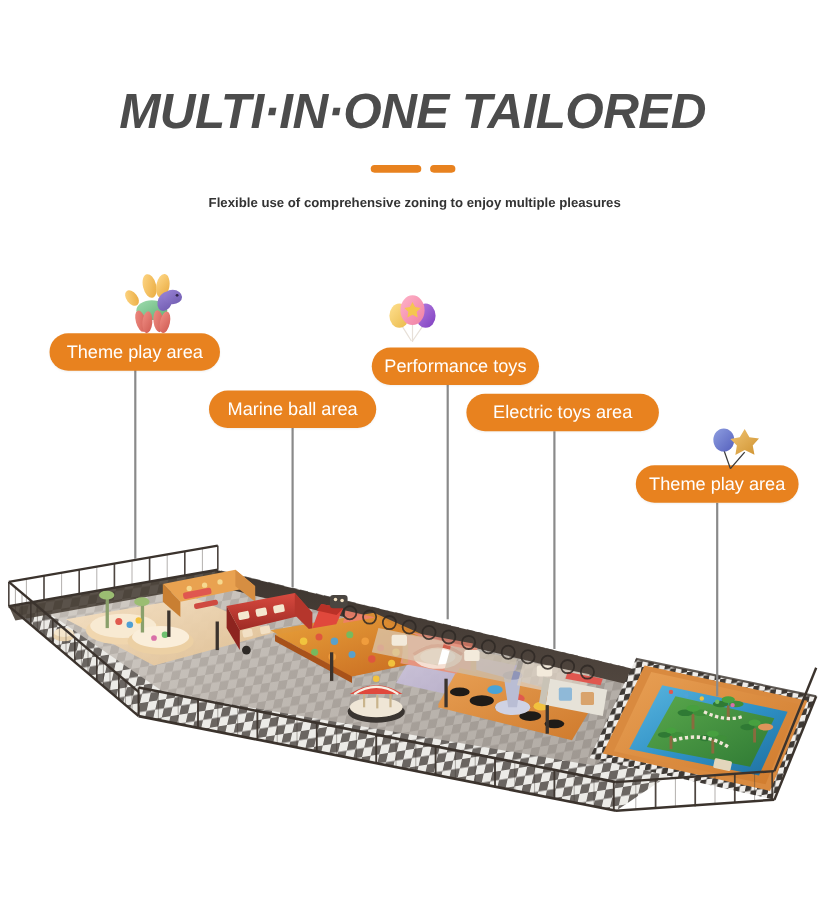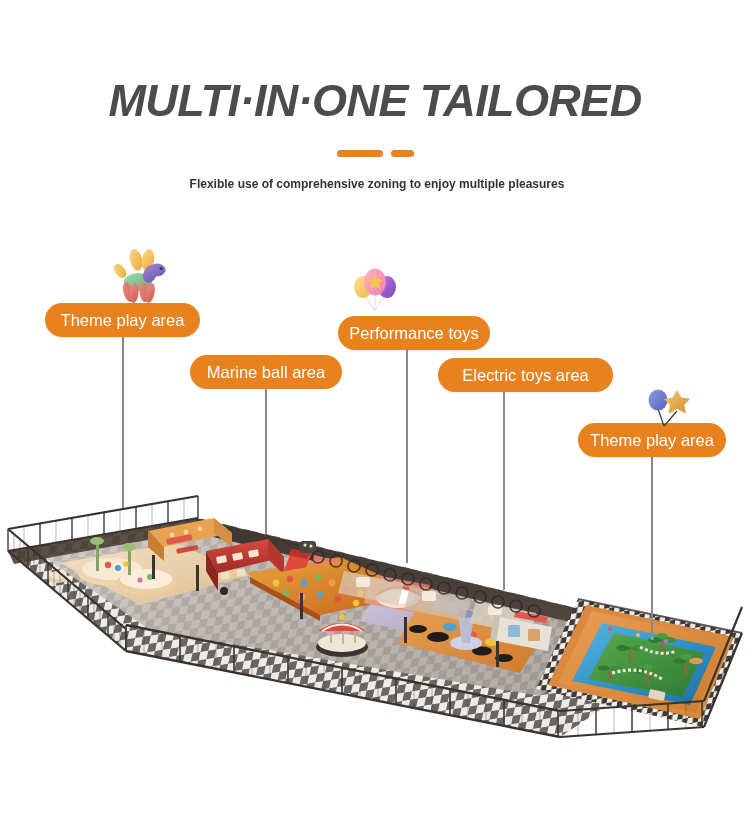--- a/index.html
+++ b/index.html
@@ -239,21 +239,21 @@
   </div>
 
   <div class="callout" style="left:190px; top:355px; width:152px;text-align:right;">
     <span>Marine ball area</span>
   </div>
 
   <div class="callout" style="left:338px; top:316px; width:152px;">
     <span>Performance toys</span>
   </div>
 
-  <div class="callout" style="left:438px; top:358px; width:175px;text-align:right;">
+  <div class="callout" style="left:424px; top:358px; width:175px;text-align:right;">
     <span>Electric toys area</span>
   </div>
 
   <div class="callout" style="left:578px; top:423px; width:148px;">
     <span>Theme play area</span>
   </div>
 
   <div class="scene">
     <svg viewBox="0 0 750 330" width="750" height="330">
       <defs>

